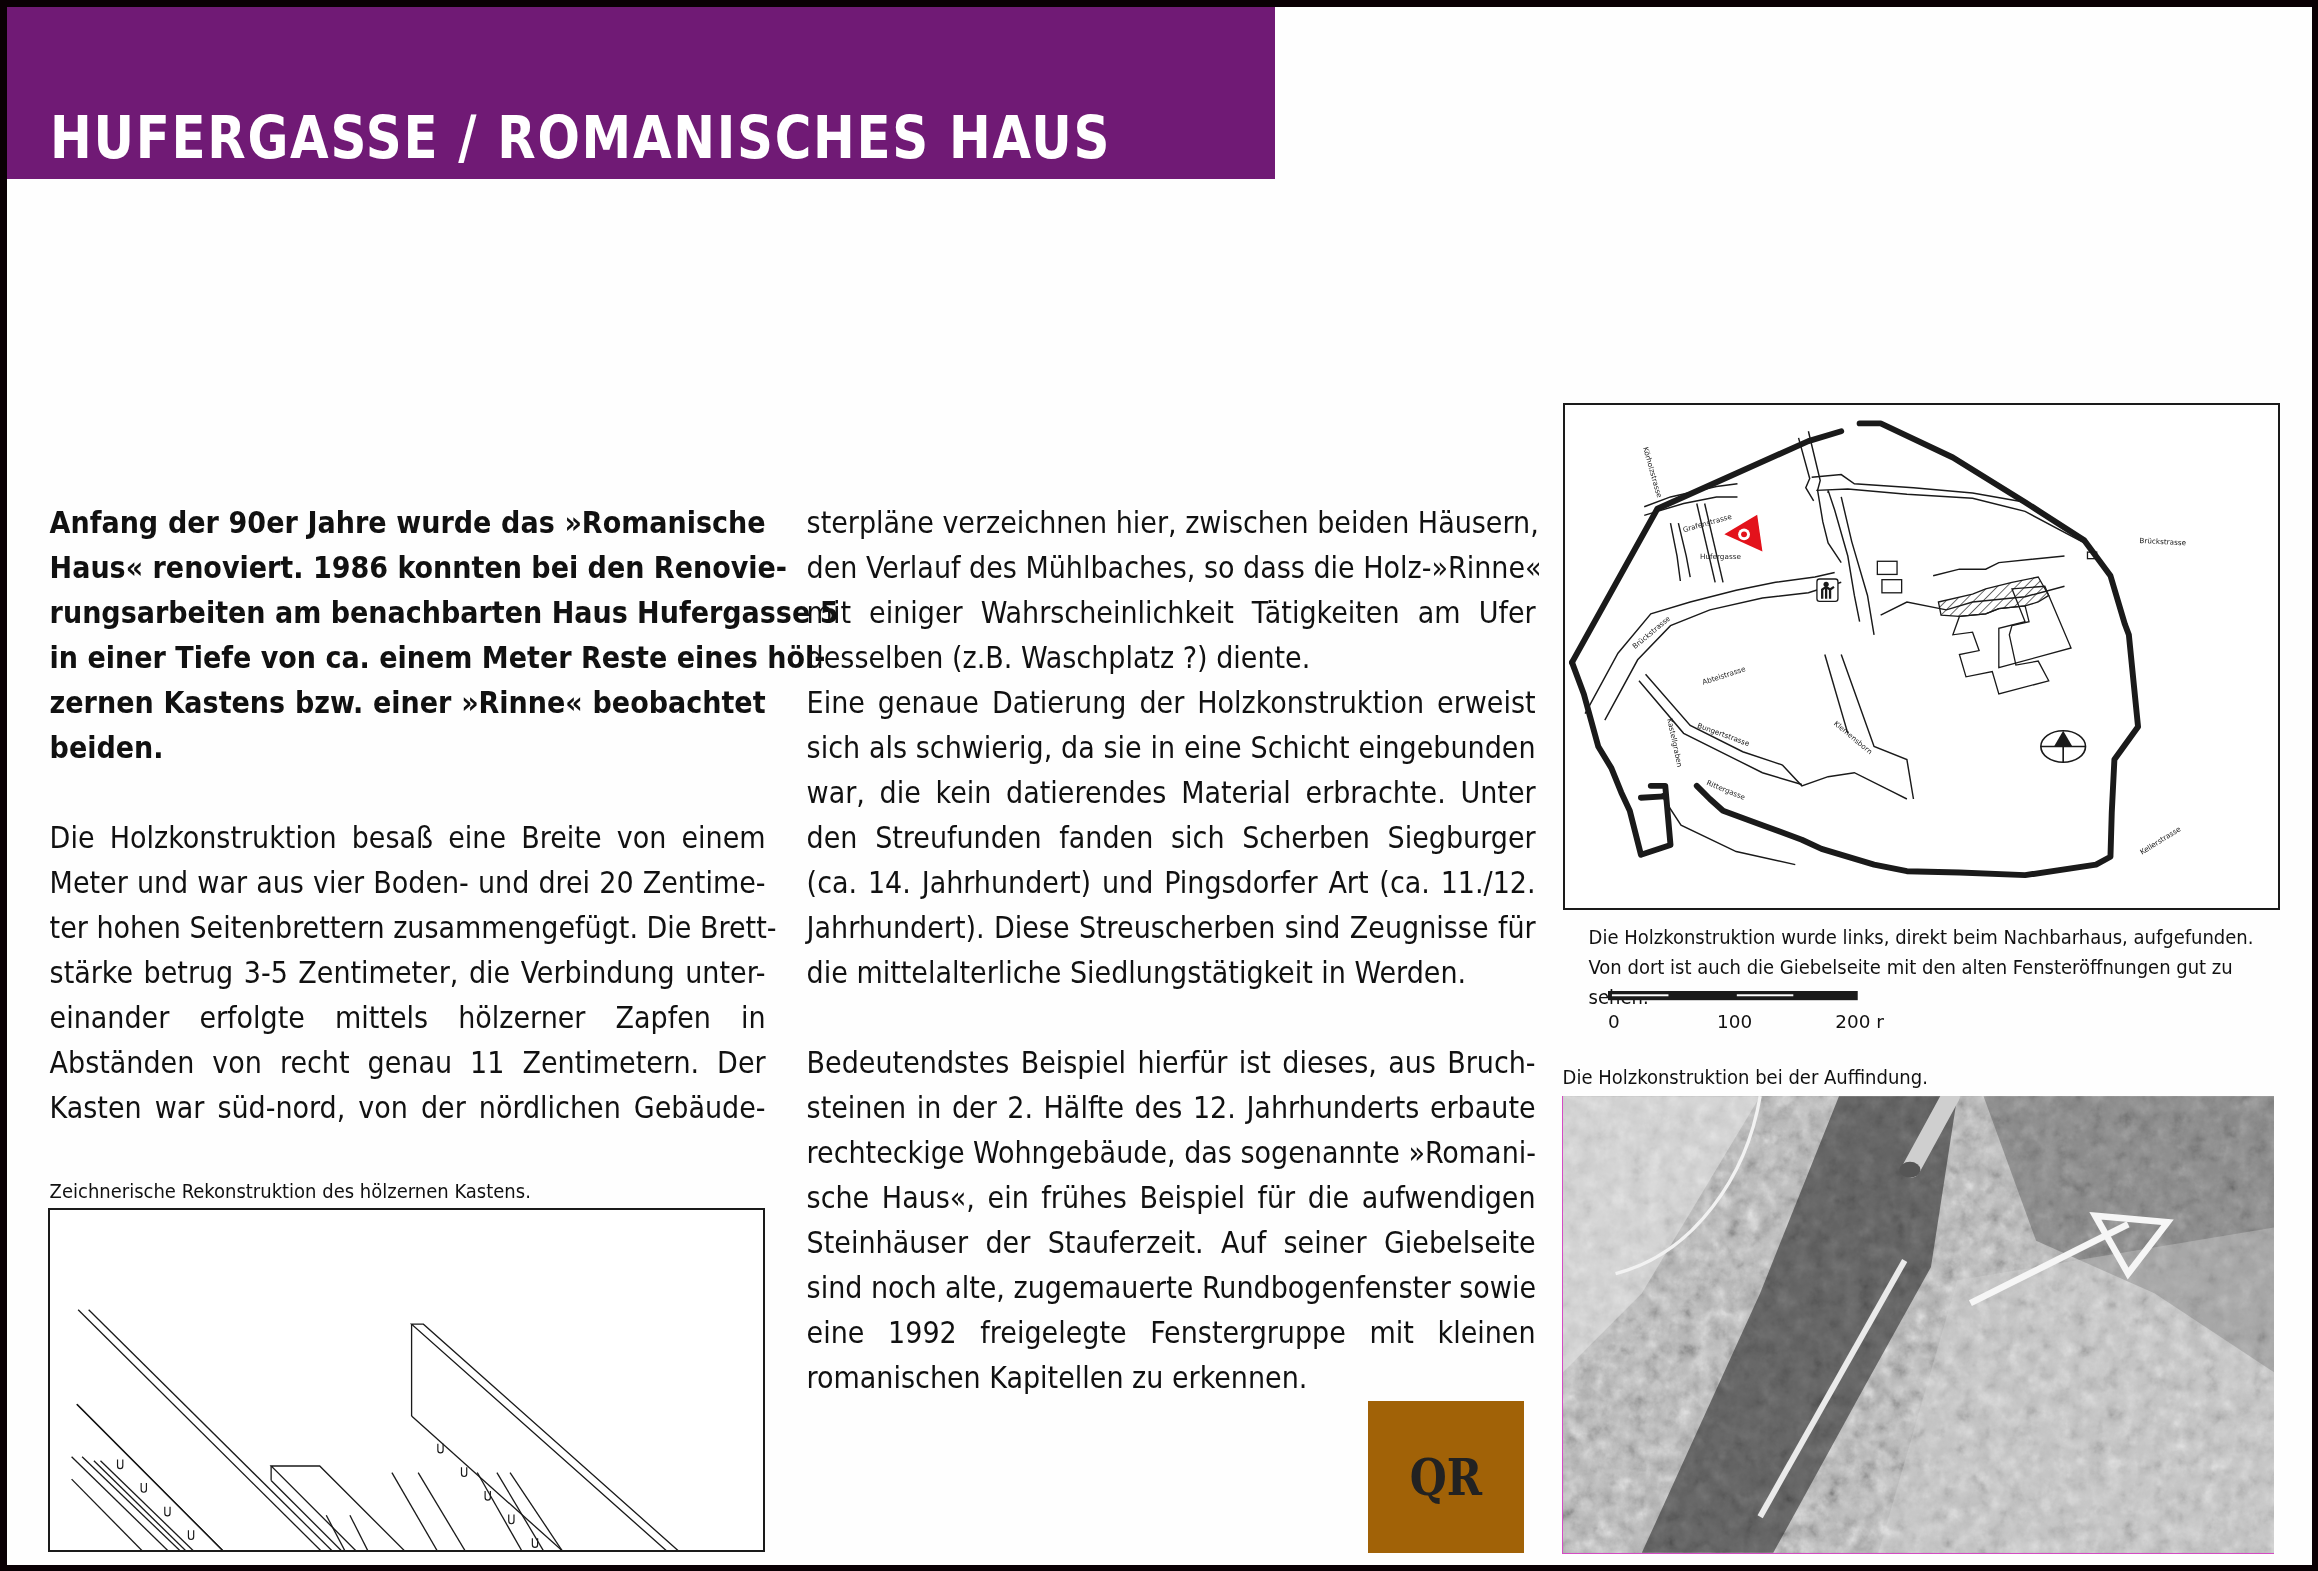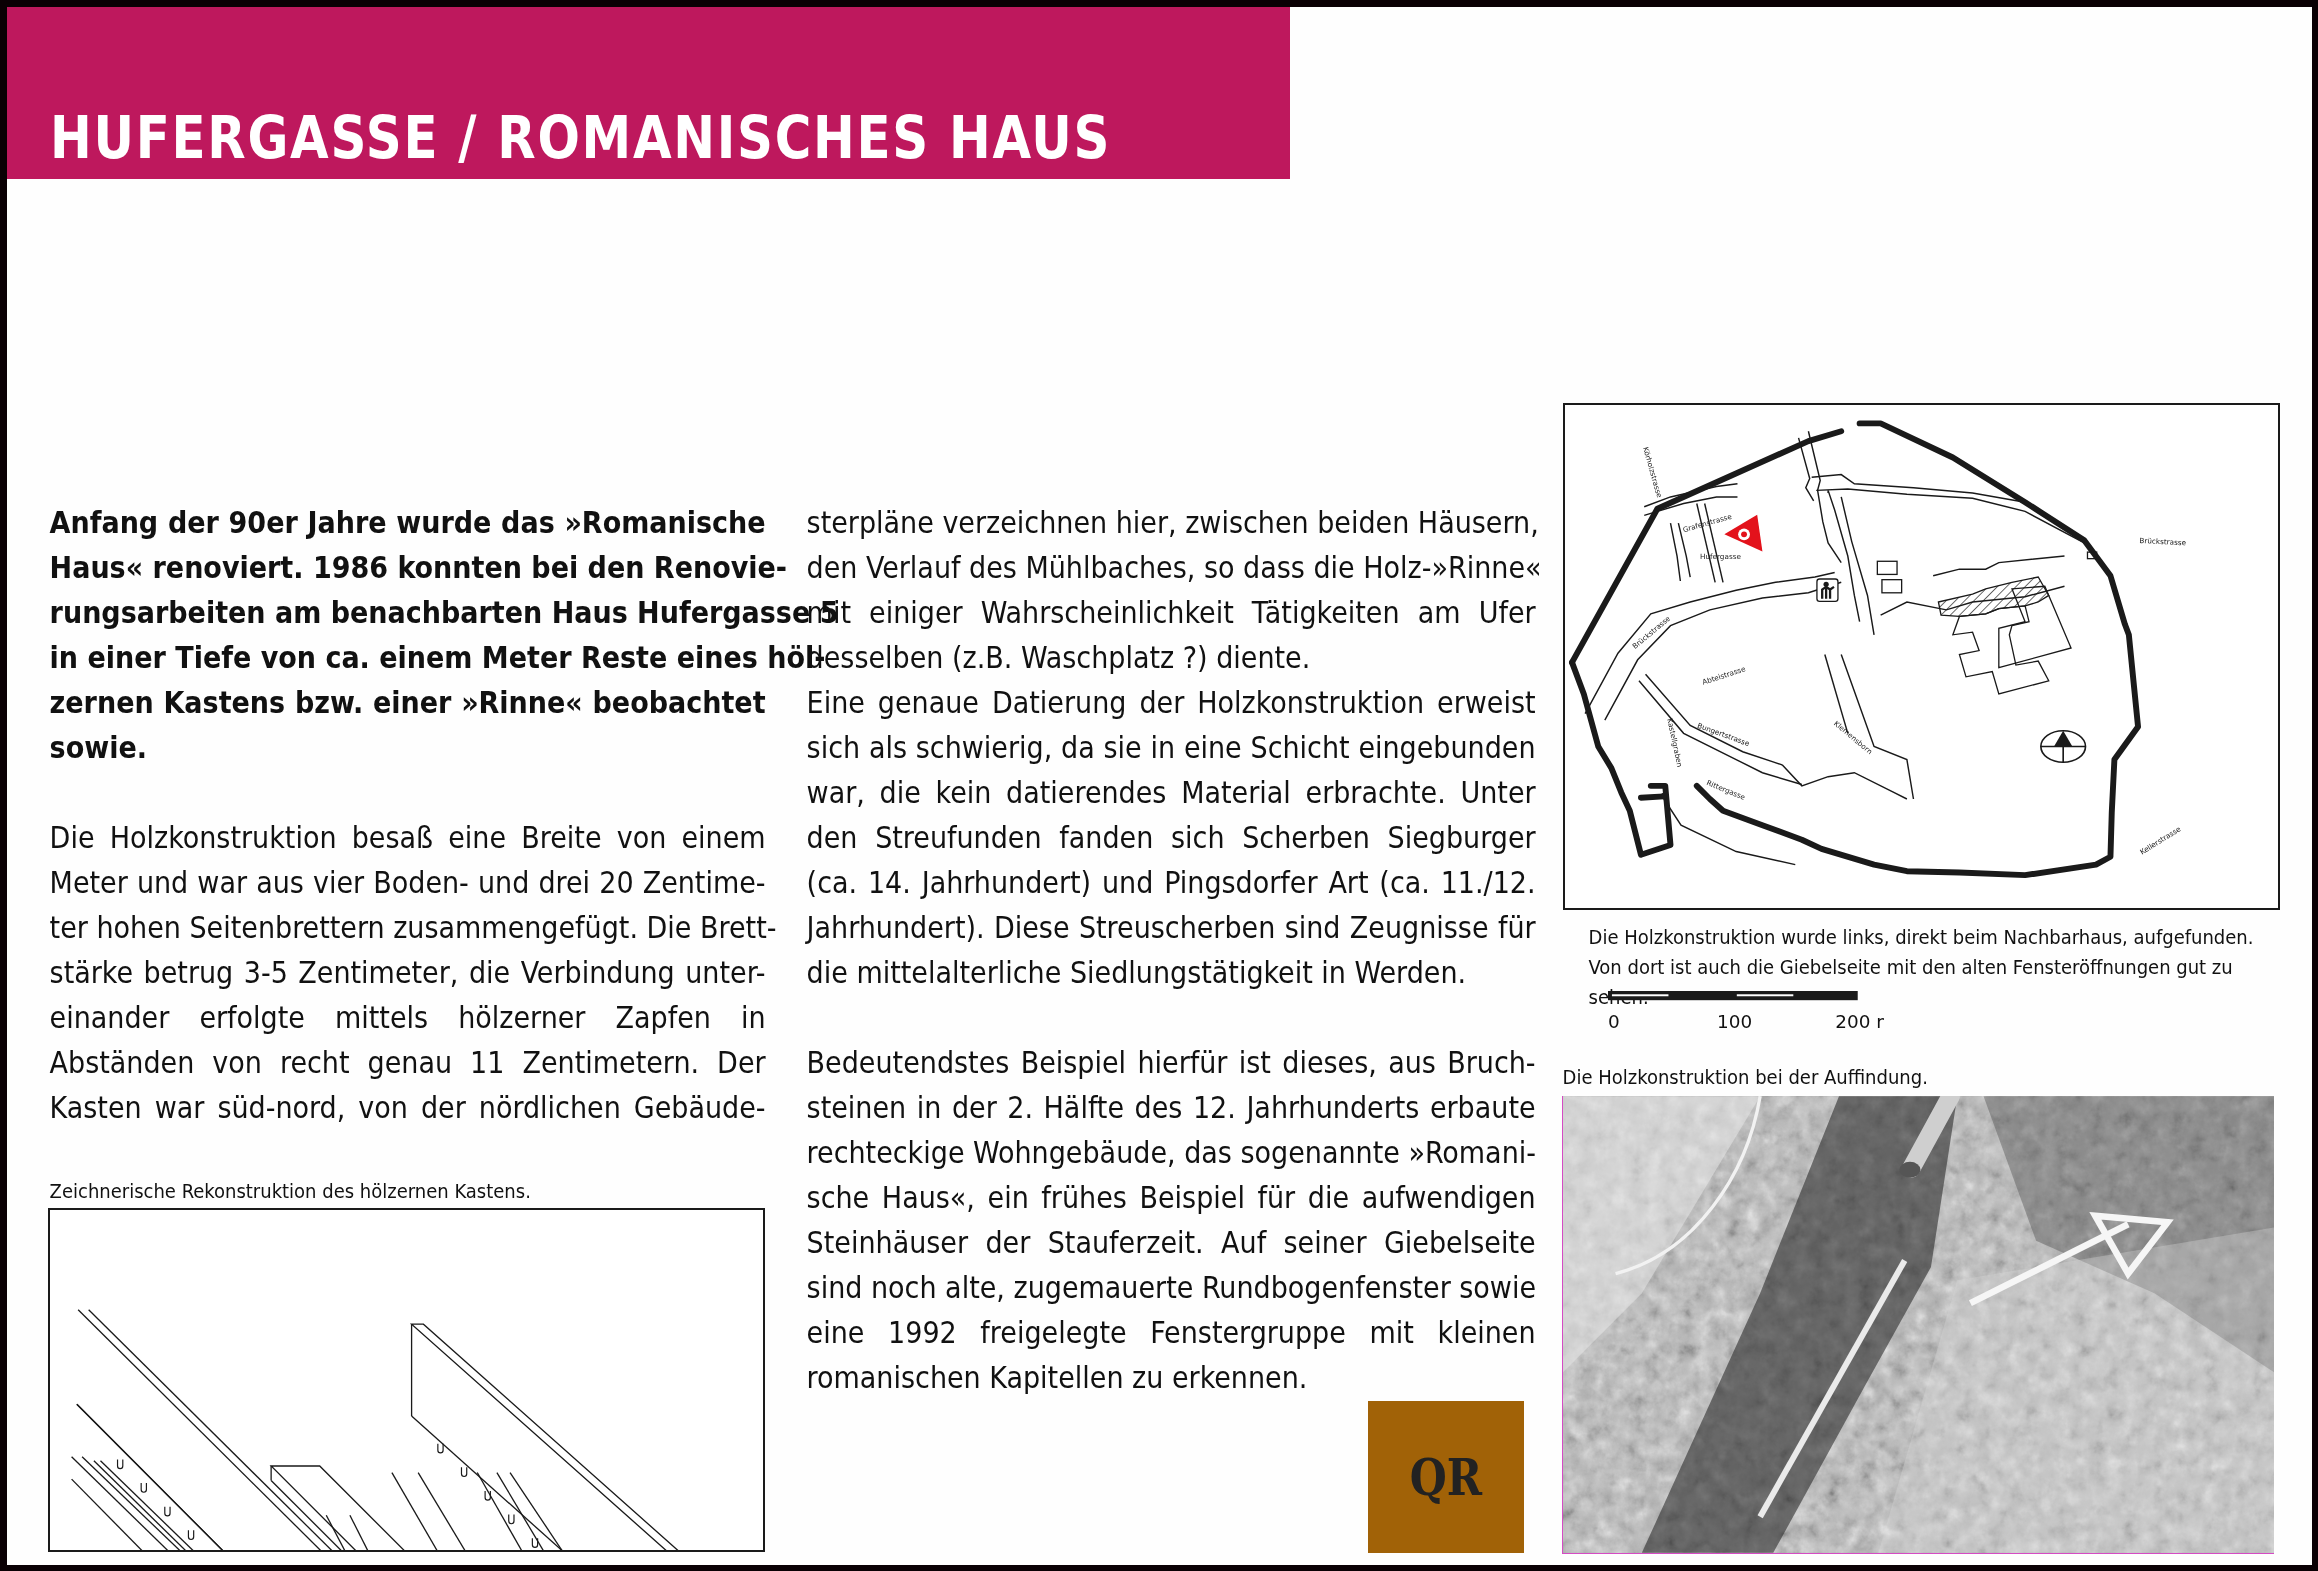--- a/index.html
+++ b/index.html
@@ -1,19 +1,19 @@
 <!DOCTYPE html>
 <html style="font-size:10.5px"><head>
 <meta charset="utf-8">
 <style>
   html, body { margin:0; padding:0; }
   body { width:2319px; height:1572px; position:relative; background:#0a0004; overflow:hidden;
          font-family:"DejaVu Sans Condensed","DejaVu Sans","Liberation Sans",sans-serif; }
   #page { position:absolute; left:6.6px; top:6.6px; width:2305px; height:1558px; background:#fefefe; }
-  #header { position:absolute; left:0; top:0; width:1268px; height:172px; background:#be185d;padding-left:15px; }
+  #header { position:absolute; left:0; top:0; width:1268px; height:172px; background:#701a75; }
   #title { position:absolute; left:43px; top:97px; color:#fff; font-family:"DejaVu Sans","Liberation Sans",sans-serif;
            font-weight:bold; font-size:58px; letter-spacing:2px; transform:scaleX(0.86); transform-origin:left top; white-space:nowrap; }
   .col { position:absolute; color:#111; font-size:30px; line-height:45px; text-align:justify; }
   .col p { margin:0; }
   .col .line { display:block; text-align:justify; text-align-last:justify; white-space:nowrap; }
   .col .last { text-align-last:left; }
   .intro { font-weight:bold; }
   #col-left { left:43px; top:493px; width:716px; transform:scaleX(1); }
   #col-mid { left:800px; top:493px; width:729px; }
   .caption { position:absolute; font-size:20px; color:#111; line-height:30px; }
@@ -37,21 +37,21 @@
     <div id="title">HUFERGASSE / ROMANISCHES HAUS</div>
   </div>
 
   <div id="col-left" class="col">
     <p class="intro">
       <span class="line">Anfang der 90er Jahre wurde das »Romanische</span>
       <span class="line">Haus« renoviert. 1986 konnten bei den Renovie-</span>
       <span class="line">rungsarbeiten am benachbarten Haus Hufergasse 5</span>
       <span class="line">in einer Tiefe von ca. einem Meter Reste eines höl-</span>
       <span class="line">zernen Kastens bzw. einer »Rinne« beobachtet</span>
-      <span class="line last">sowie.</span>
+      <span class="line last">beiden.</span>
     </p>
     <p style="margin-top:45px">
       <span class="line">Die Holzkonstruktion besaß eine Breite von einem</span>
       <span class="line">Meter und war aus vier Boden- und drei 20 Zentime-</span>
       <span class="line">ter hohen Seitenbrettern zusammengefügt. Die Brett-</span>
       <span class="line">stärke betrug 3-5 Zentimeter, die Verbindung unter-</span>
       <span class="line">einander erfolgte mittels hölzerner Zapfen in</span>
       <span class="line">Abständen von recht genau 11 Zentimetern. Der</span>
       <span class="line">Kasten war süd-nord, von der nördlichen Gebäude-</span>
     </p>

